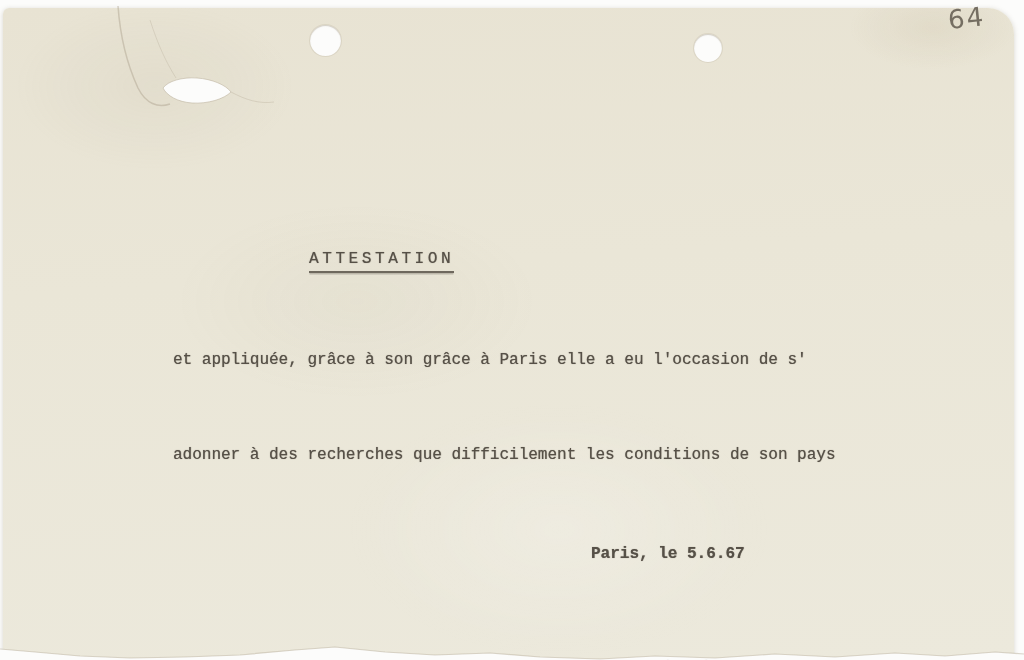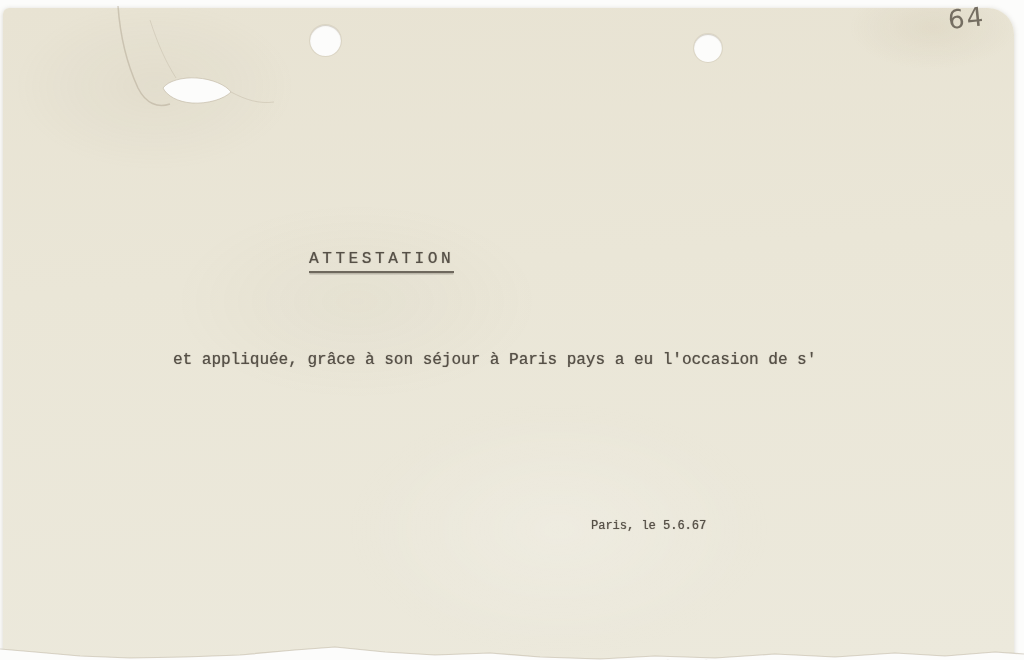--- a/index.html
+++ b/index.html
@@ -79,22 +79,23 @@
   .doc-body {
     position: absolute;
     left: 173px;
     top: 282px;
     font-size: 16px;
     line-height: 31.5px;
   }
   .date-line {
     position: absolute;
     left: 591px;
-    top: 519px;
-    font-size: 12px;
+    top: 545px;
+    font-size: 16px;
+    font-weight: bold;
   }
   .signature {
     position: absolute;
     left: 485px;
     top: 610px;
     width: 346px;
     text-align: center;
     font-size: 16px;
     line-height: 23.5px;
   }
@@ -119,21 +120,22 @@
 
     <path d="M0,649 L35,652 L80,656 L130,658 L185,657 L240,655 L295,650 L335,647 L385,652 L435,655 L490,653 L540,657 L600,659 L655,656 L715,658 L775,654 L835,657 L895,653 L945,656 L995,652 L1024,654 L1024,660 L0,660 Z" fill="#fcfcfb"></path>
     <path d="M0,649 L35,652 L80,656 L130,658 L185,657 L240,655 L295,650 L335,647 L385,652 L435,655 L490,653 L540,657 L600,659 L655,656 L715,658 L775,654 L835,657 L895,653 L945,656 L995,652 L1024,654" fill="none" stroke="rgba(185,176,155,0.5)" stroke-width="1.2"></path>
   </svg>
 
   <div class="page-number">64</div>
 
   <div class="typed doc-title">ATTESTATION</div>
 
   <div class="typed doc-body">
-    <div>et appliquée, grâce à son séjour à Paris pays a eu l'occasion de s'</div>
+    <div>et appliquée, grâce à son grâce à Paris elle a eu l'occasion de s'</div>
+    <div>adonner à des recherches que difficilement les conditions de son pays</div>
     
     
     
     
   </div>
 
   <div class="typed date-line">Paris, le 5.6.67</div>
 
   <div class="typed signature">
     <div>Tony Spiteris</div>

